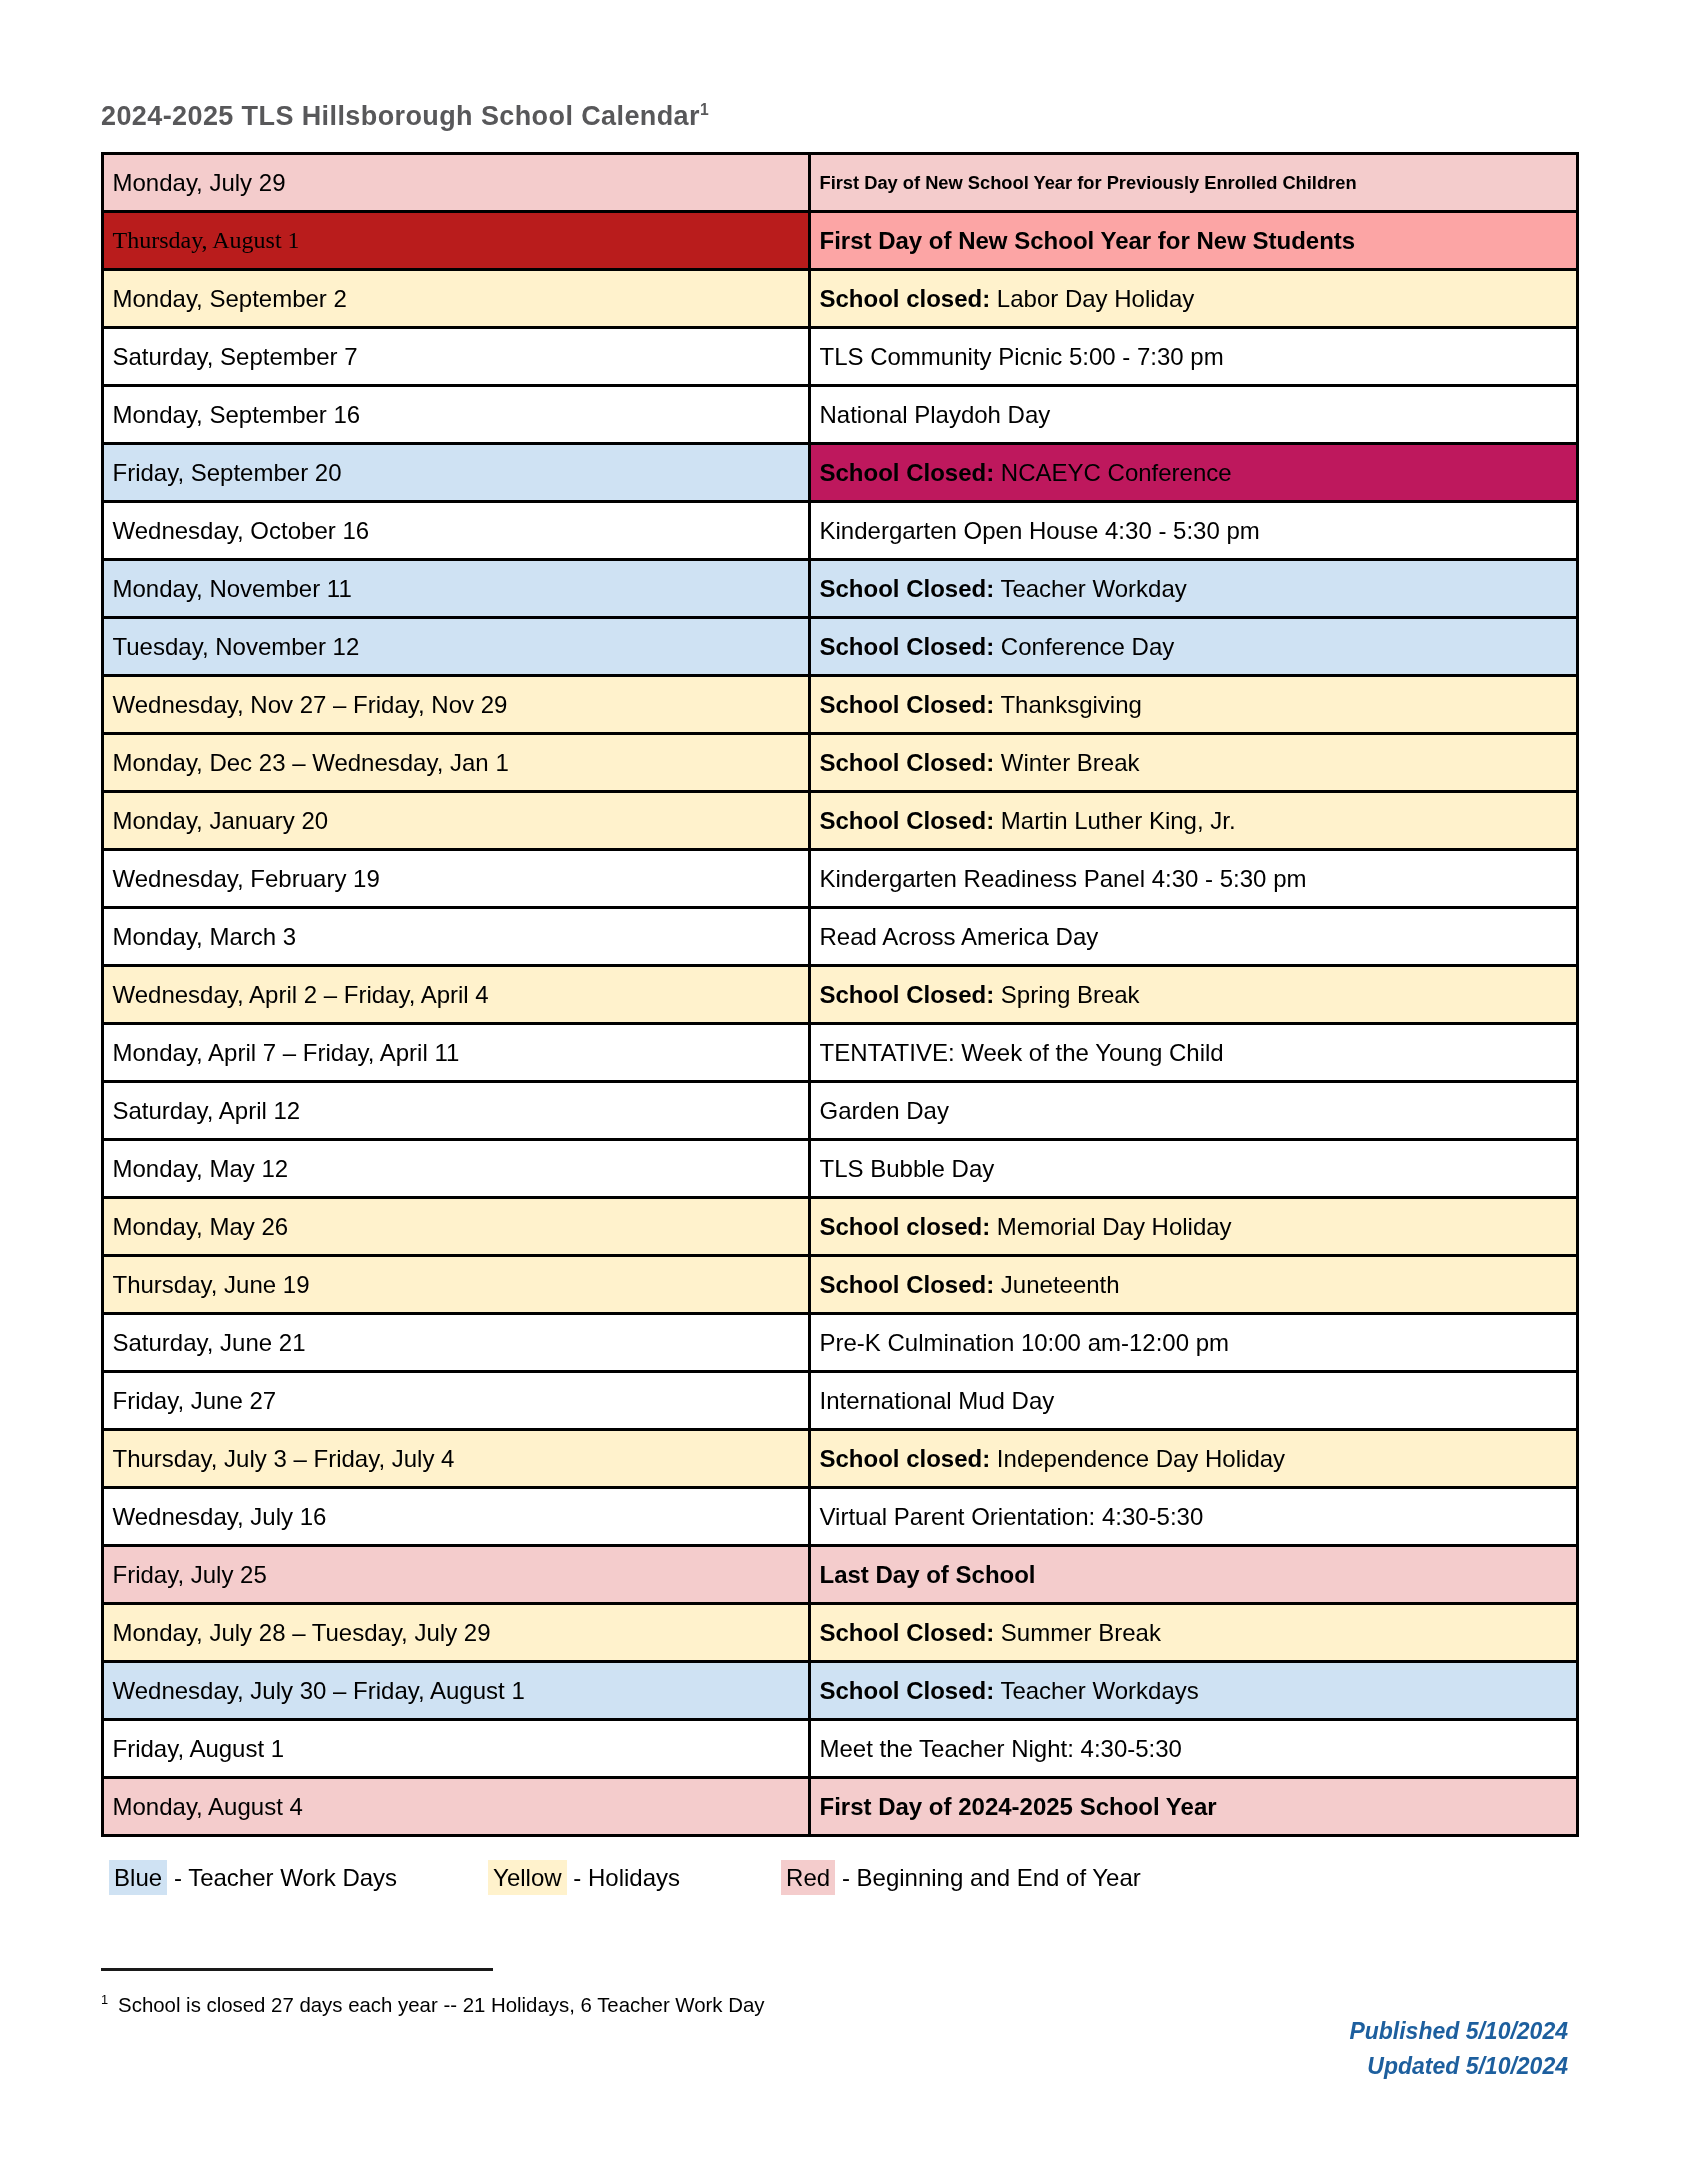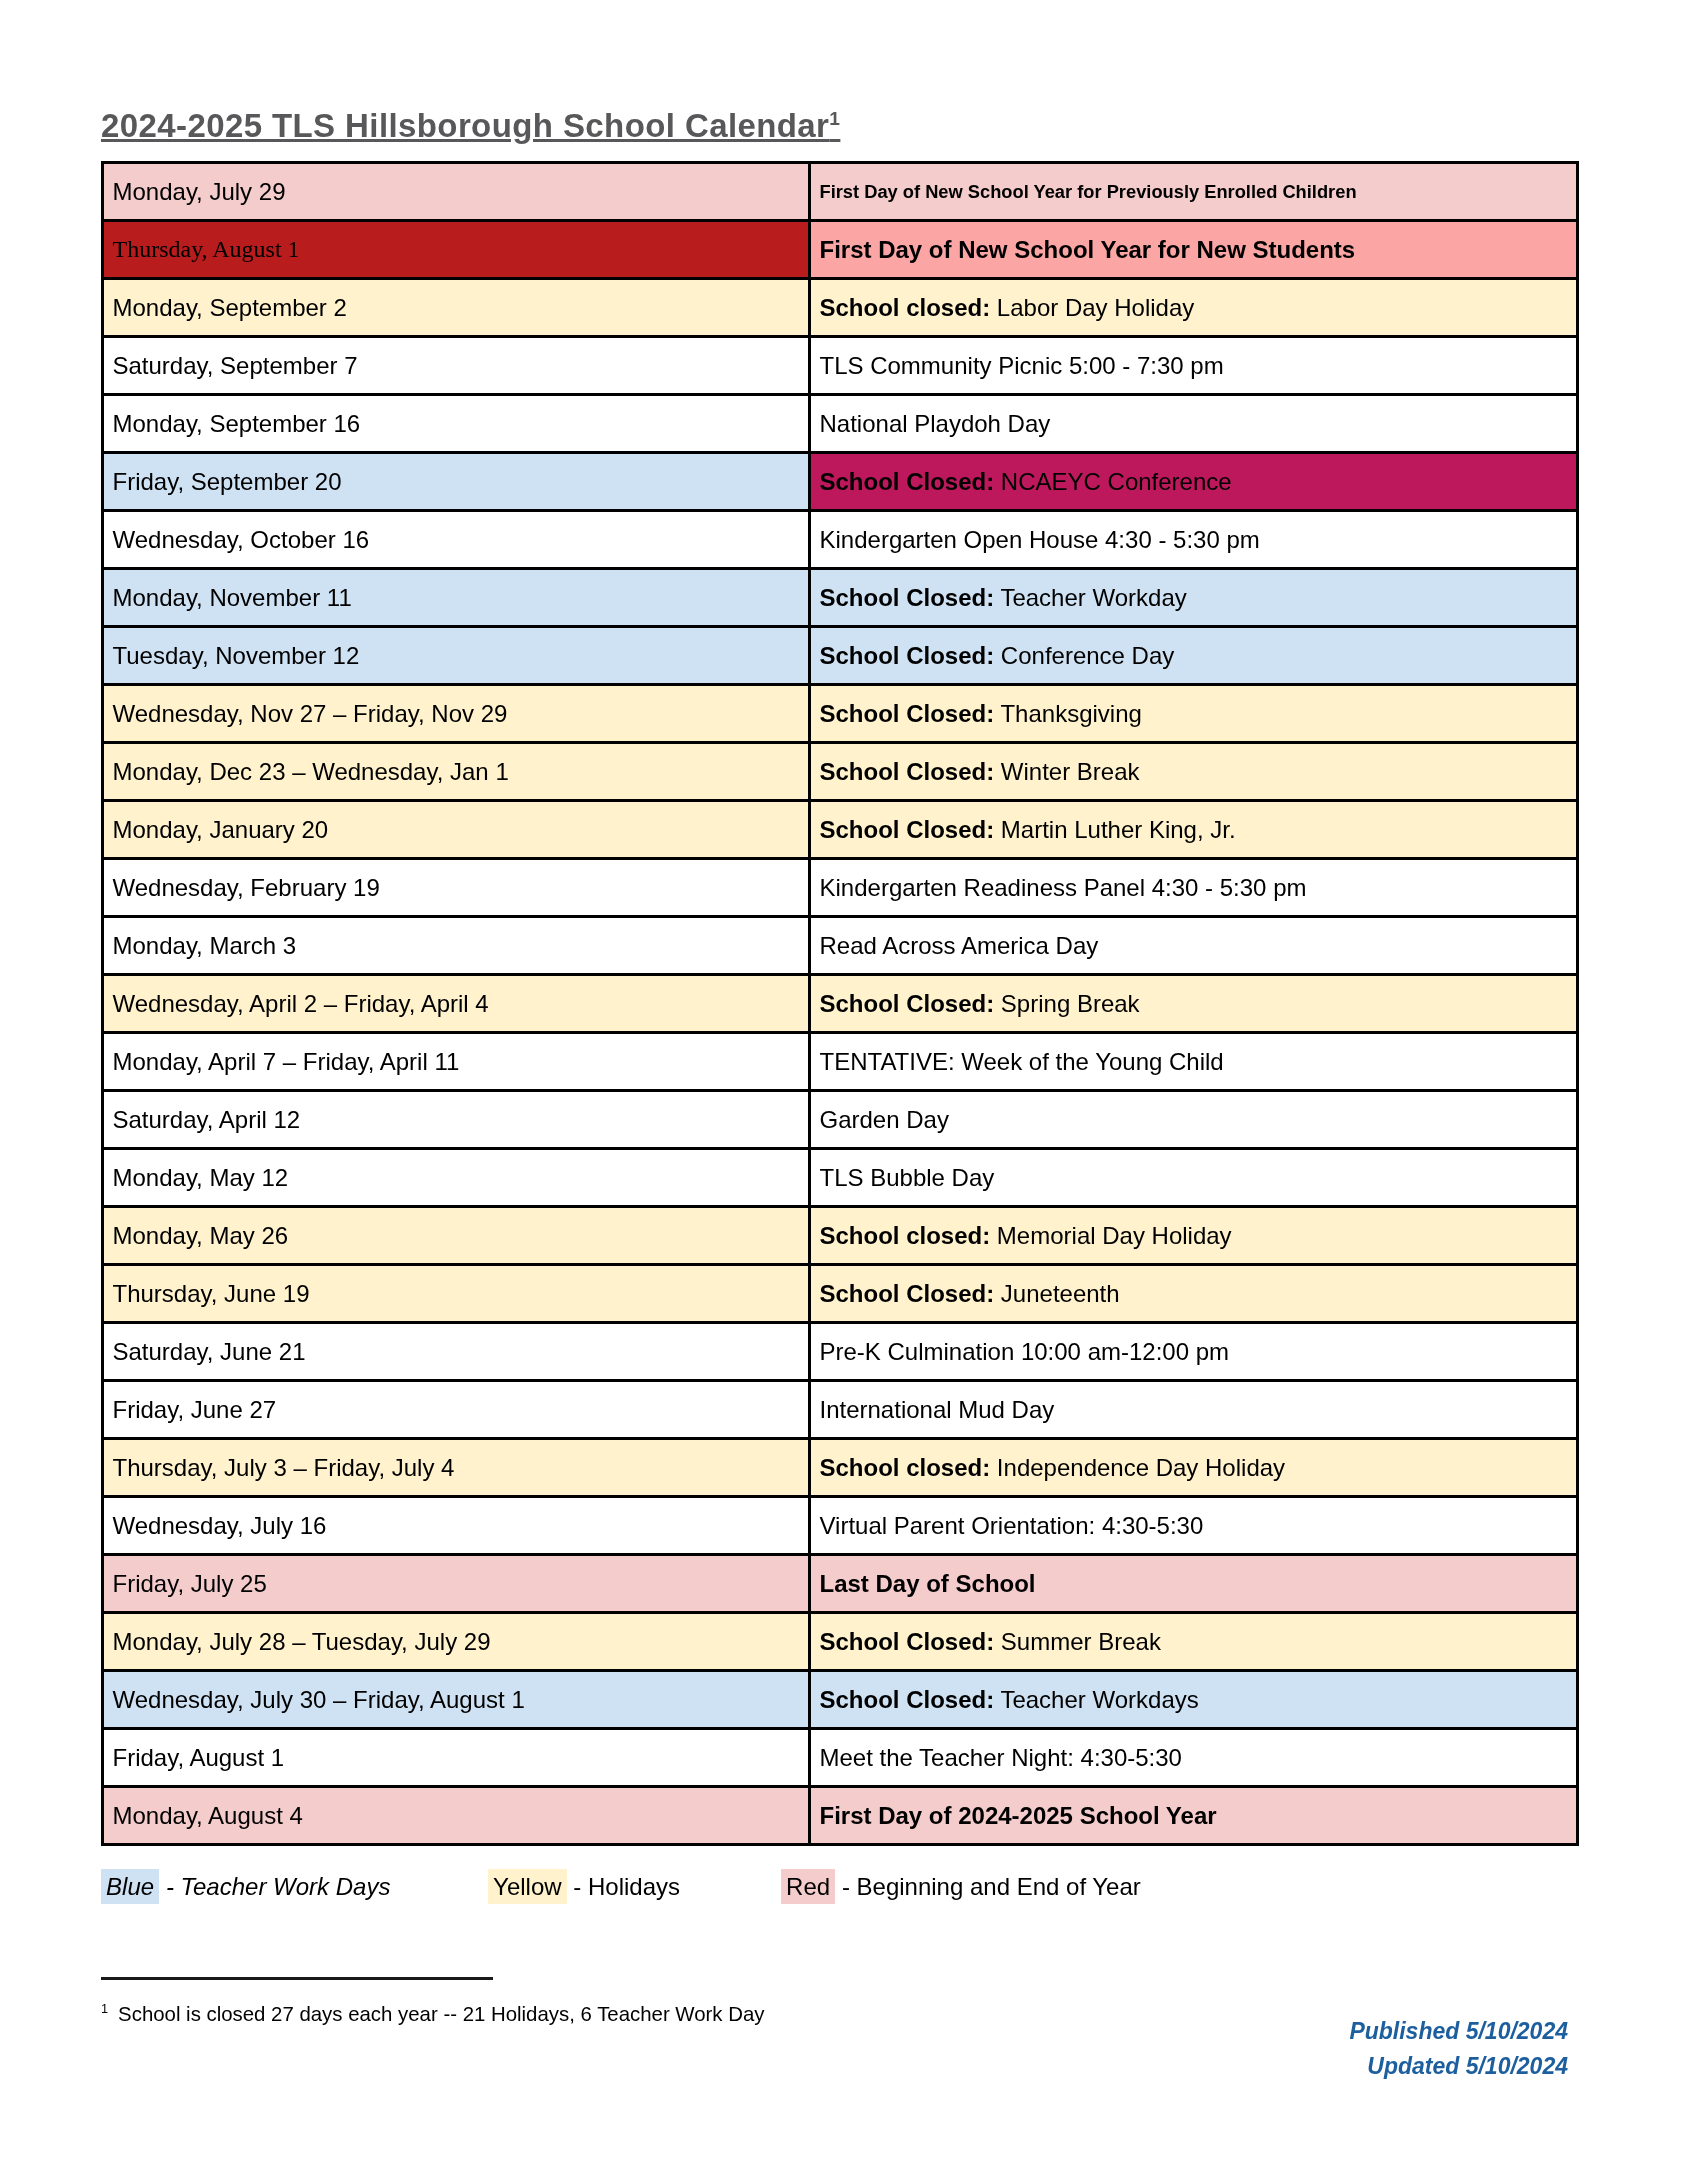--- a/index.html
+++ b/index.html
@@ -12,27 +12,26 @@
     width: 1685px;
     height: 2181px;
     box-sizing: border-box;
     padding: 90px 106px 0 101px;
     background: #ffffff;
     font-family: "Liberation Sans", "DejaVu Sans", sans-serif;
     color: #000000;
     overflow: hidden;
   }
   h1.title {
-    margin: 12px 0 12px 0;
-    font-size: 33px;
+    margin: 3px 0 12px 0;
+    font-size: 27px;
     line-height: 47px;
     font-weight: bold;
     color: var(--title-color, #58585a);
     letter-spacing: 0.4px;
-    text-decoration: underline;
   }
   h1.title sup {
     font-size: 0.58em;
     line-height: 0;
   }
   table.cal {
     border-collapse: collapse;
     width: 1478px;
     table-layout: fixed;
     border: 3.4px solid #000;
@@ -58,21 +57,21 @@
     position: relative;
     margin-top: 27px;
     height: 36px;
     font-size: 24px;
   }
   .legend-item {
     position: absolute;
     top: 0;
     white-space: nowrap;
   }
-  .legend-item:nth-child(1) { left: 0; font-style: italic; }
+  .legend-item:nth-child(1) { left: 8px; }
   .legend-item:nth-child(2) { left: 387px; }
   .legend-item:nth-child(3) { left: 680px; }
   .legend-chip {
     color: #000;
     padding: 4.3px 5.1px;
   }
   .footnote-divider {
     margin-top: 68px;
     width: 392px;
     height: 3.4px;

